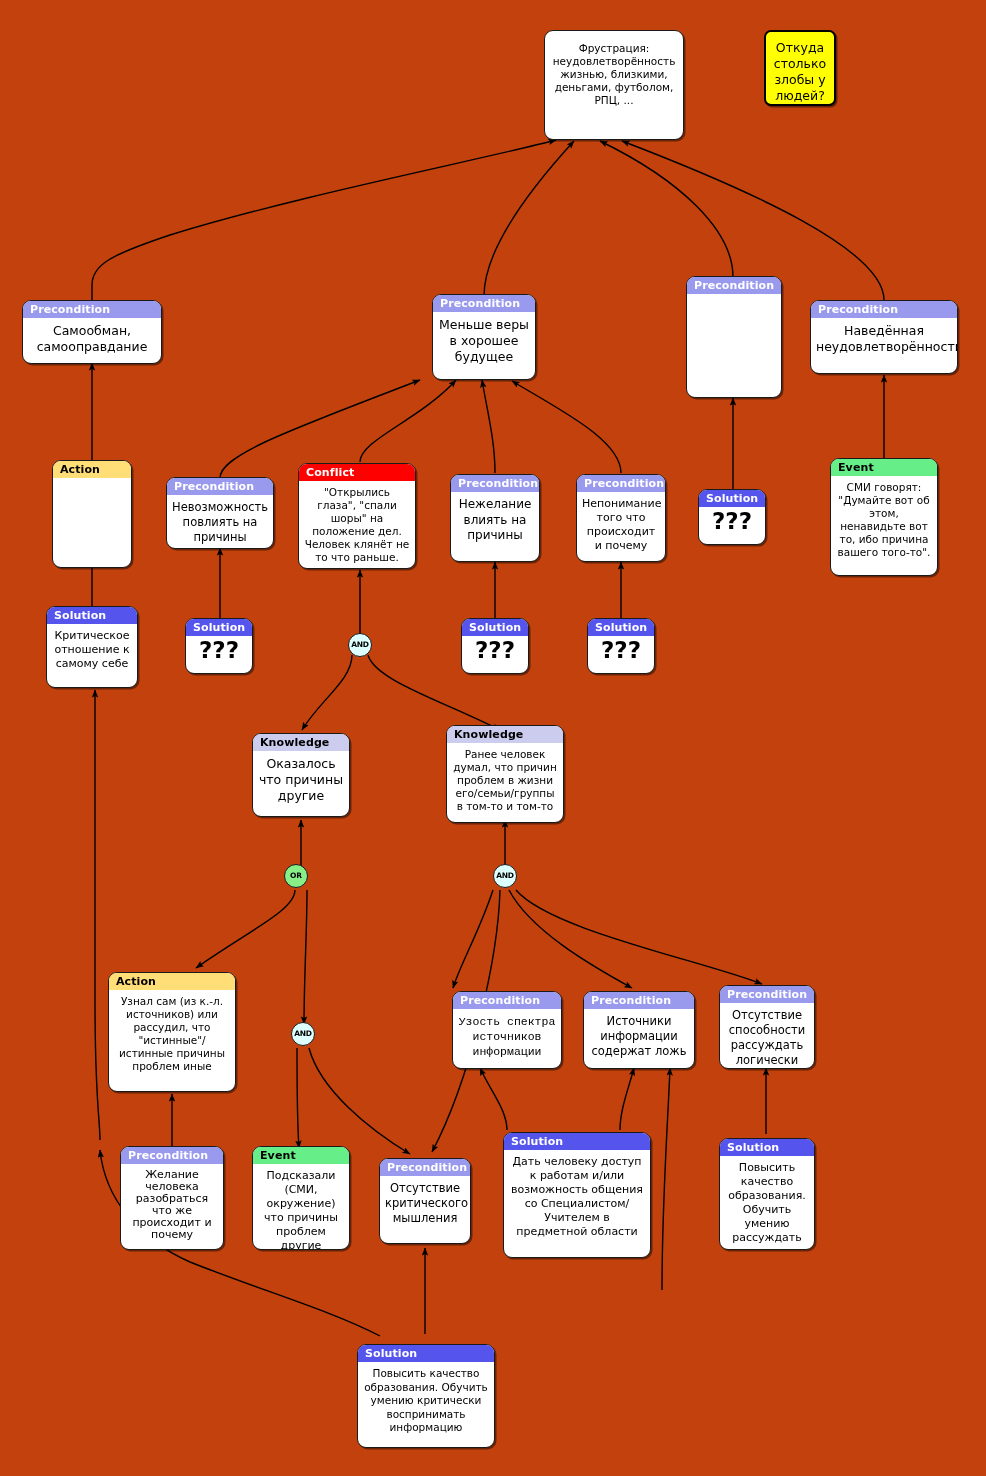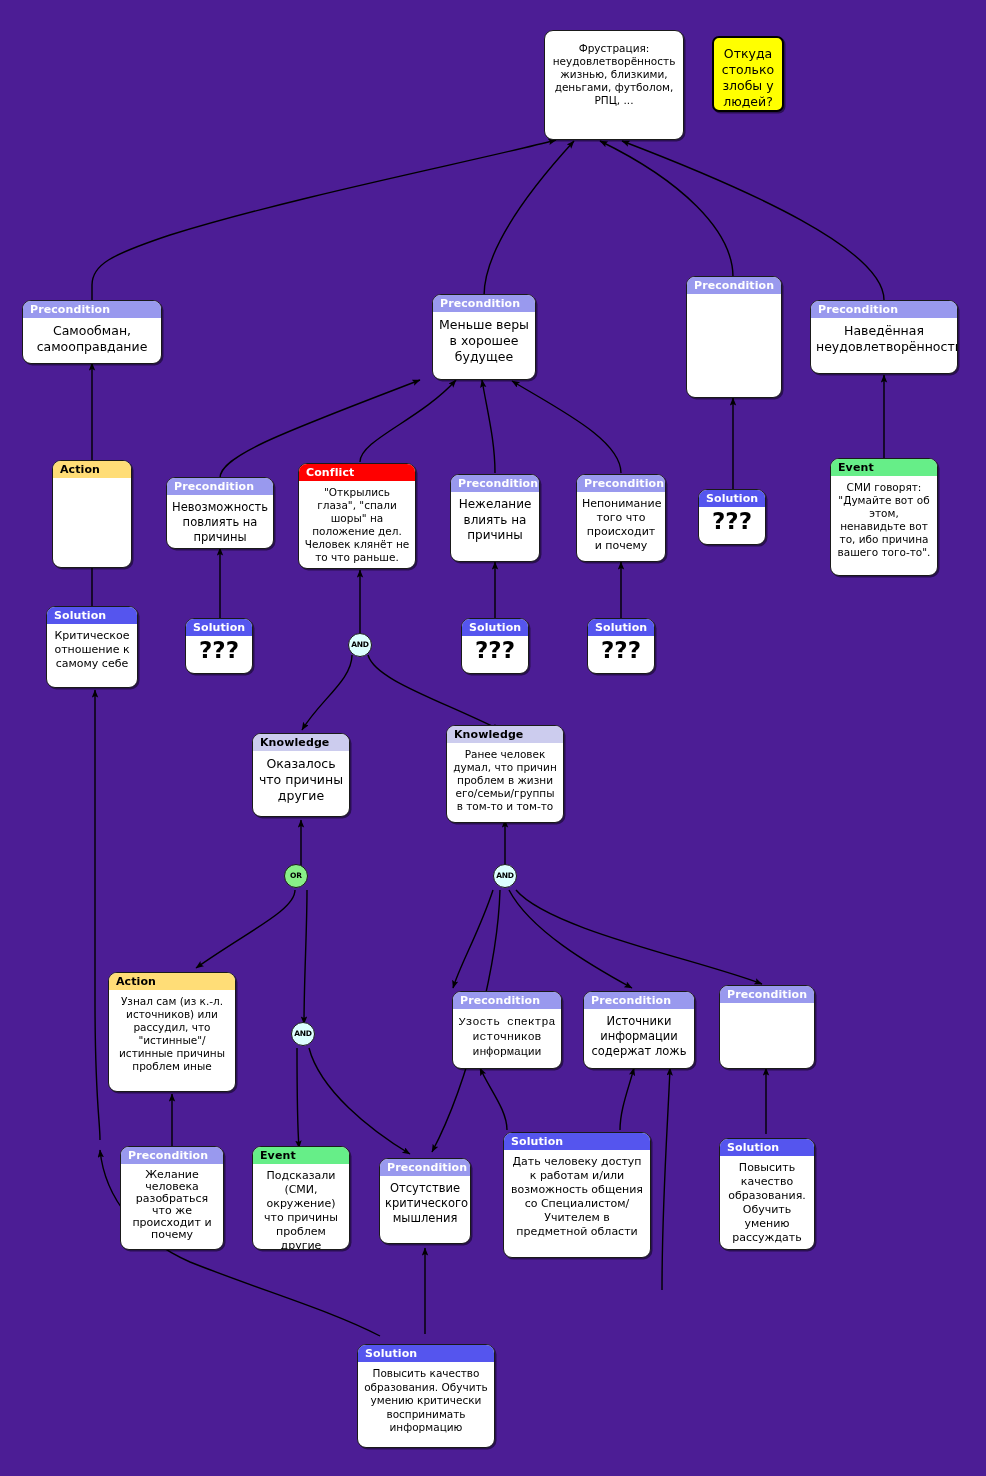--- a/index.html
+++ b/index.html
@@ -7,21 +7,21 @@
     padding: 0;
     background: #ffffff;
   }
   body {
     font-family: "DejaVu Sans", sans-serif;
   }
   #canvas {
     position: relative;
     width: 986px;
     height: 1476px;
-    background: #4c1d95;
+    background: #c2410c;
     overflow: hidden;
   }
   #edges {
     position: absolute;
     left: 0; top: 0;
     width: 986px;
     height: 1476px;
     pointer-events: none;
   }
   .node {
@@ -158,21 +158,21 @@
       <path d="M425,1334 L425,1248"></path>
 
       <path d="M380,1336 C330,1310 260,1290 190,1262 C140,1240 105,1200 100,1150"></path>
     </g>
   </svg>
 
   <div class="node plain" style="left:544px; top:30px; width:140px; height:110px;">
     <div class="body" style="font-size:10.5px; line-height:13px; padding-top:11px;">Фрустрация: неудовлетворённость жизнью, близкими, деньгами, футболом, РПЦ, ...</div>
   </div>
 
-  <div class="node sticky" style="left:712px; top:30px; width:72px; height:76px;margin-top:6px;">
+  <div class="node sticky" style="left:764px; top:30px; width:72px; height:76px;">
     <div class="body">Откуда столько злобы у людей?</div>
   </div>
 
   <div class="node" style="left:22px; top:300px; width:140px; height:64px;">
     <div class="hdr precondition">Precondition</div>
     <div class="body" style="font-size:12.5px; line-height:16px;">Самообман, самооправдание</div>
   </div>
 
   <div class="node" style="left:432px; top:294px; width:104px; height:86px;">
     <div class="hdr precondition">Precondition</div>
@@ -262,20 +262,21 @@
     <div class="body" style="font-size:11.5px; line-height:15px;font-family:Liberation Mono, monospace;">Узость спектра источников информации</div>
   </div>
 
   <div class="node" style="left:583px; top:991px; width:112px; height:78px;">
     <div class="hdr precondition">Precondition</div>
     <div class="body" style="font-size:11.5px; line-height:15px;">Источники информации содержат ложь</div>
   </div>
 
   <div class="node" style="left:719px; top:985px; width:96px; height:84px;">
     <div class="hdr precondition">Precondition</div>
+    <div class="body" style="font-size:11.5px; line-height:15px;">Отсутствие способности рассуждать логически</div>
   </div>
 
   <div class="node" style="left:120px; top:1146px; width:104px; height:104px;">
     <div class="hdr precondition">Precondition</div>
     <div class="body" style="font-size:11px; line-height:12px;">Желание человека разобраться что же происходит и почему</div>
   </div>
 
   <div class="node" style="left:252px; top:1146px; width:98px; height:104px;">
     <div class="hdr event">Event</div>
     <div class="body" style="font-size:11px; line-height:14px;">Подсказали (СМИ, окружение) что причины проблем другие</div>

